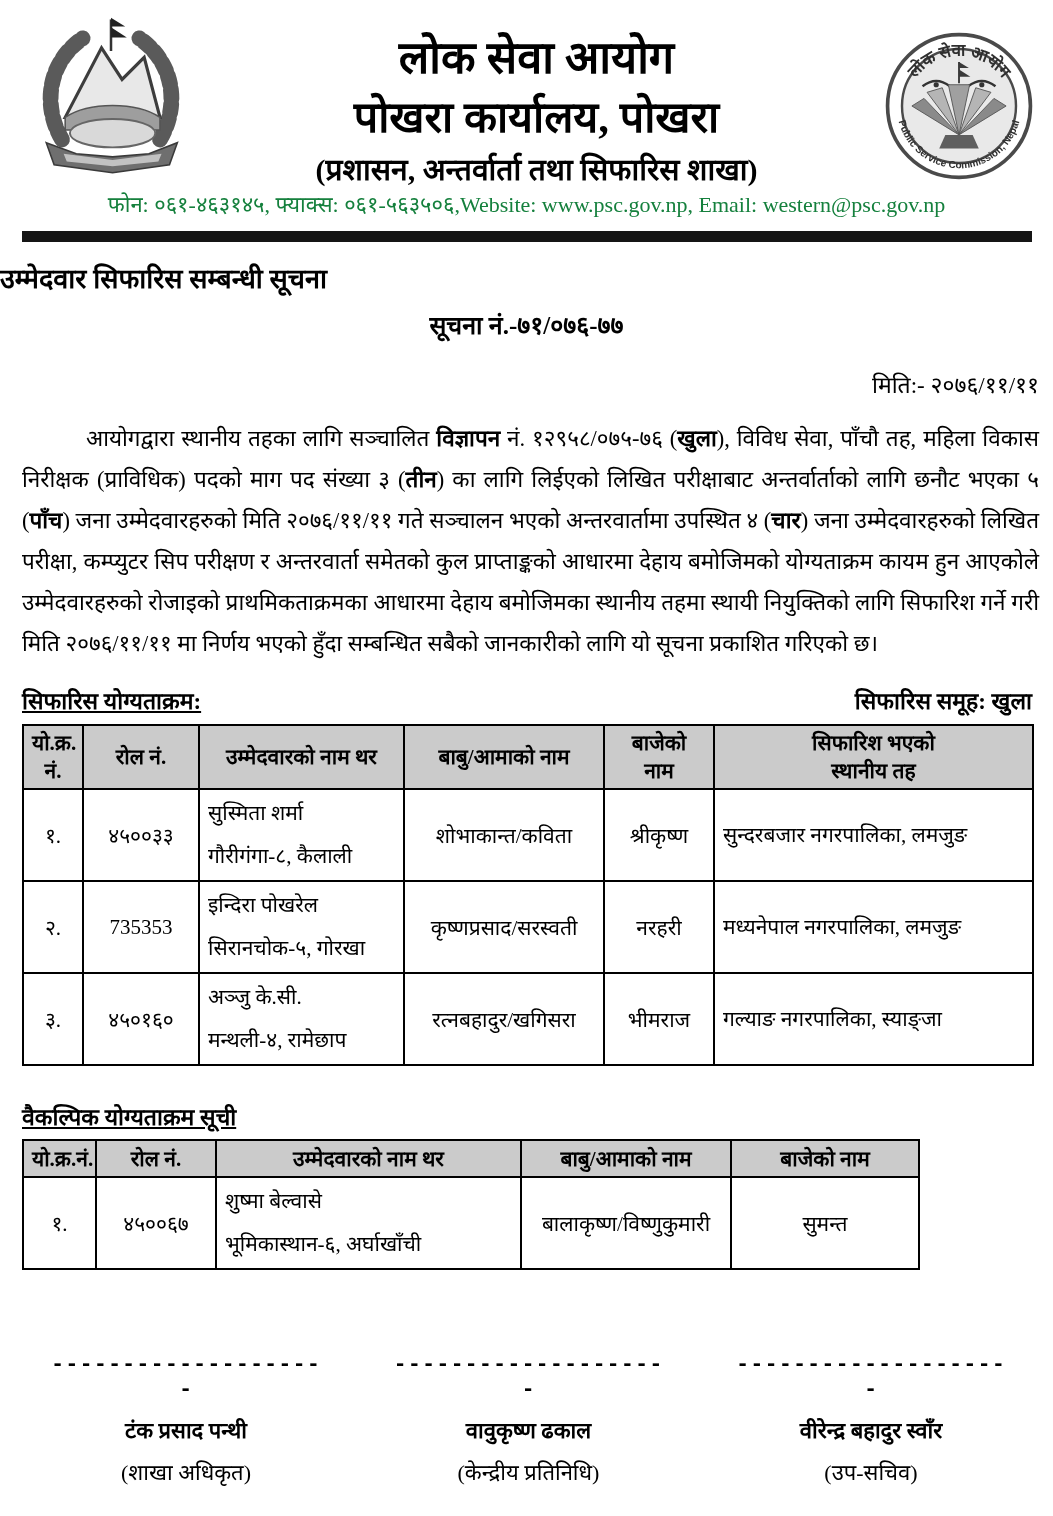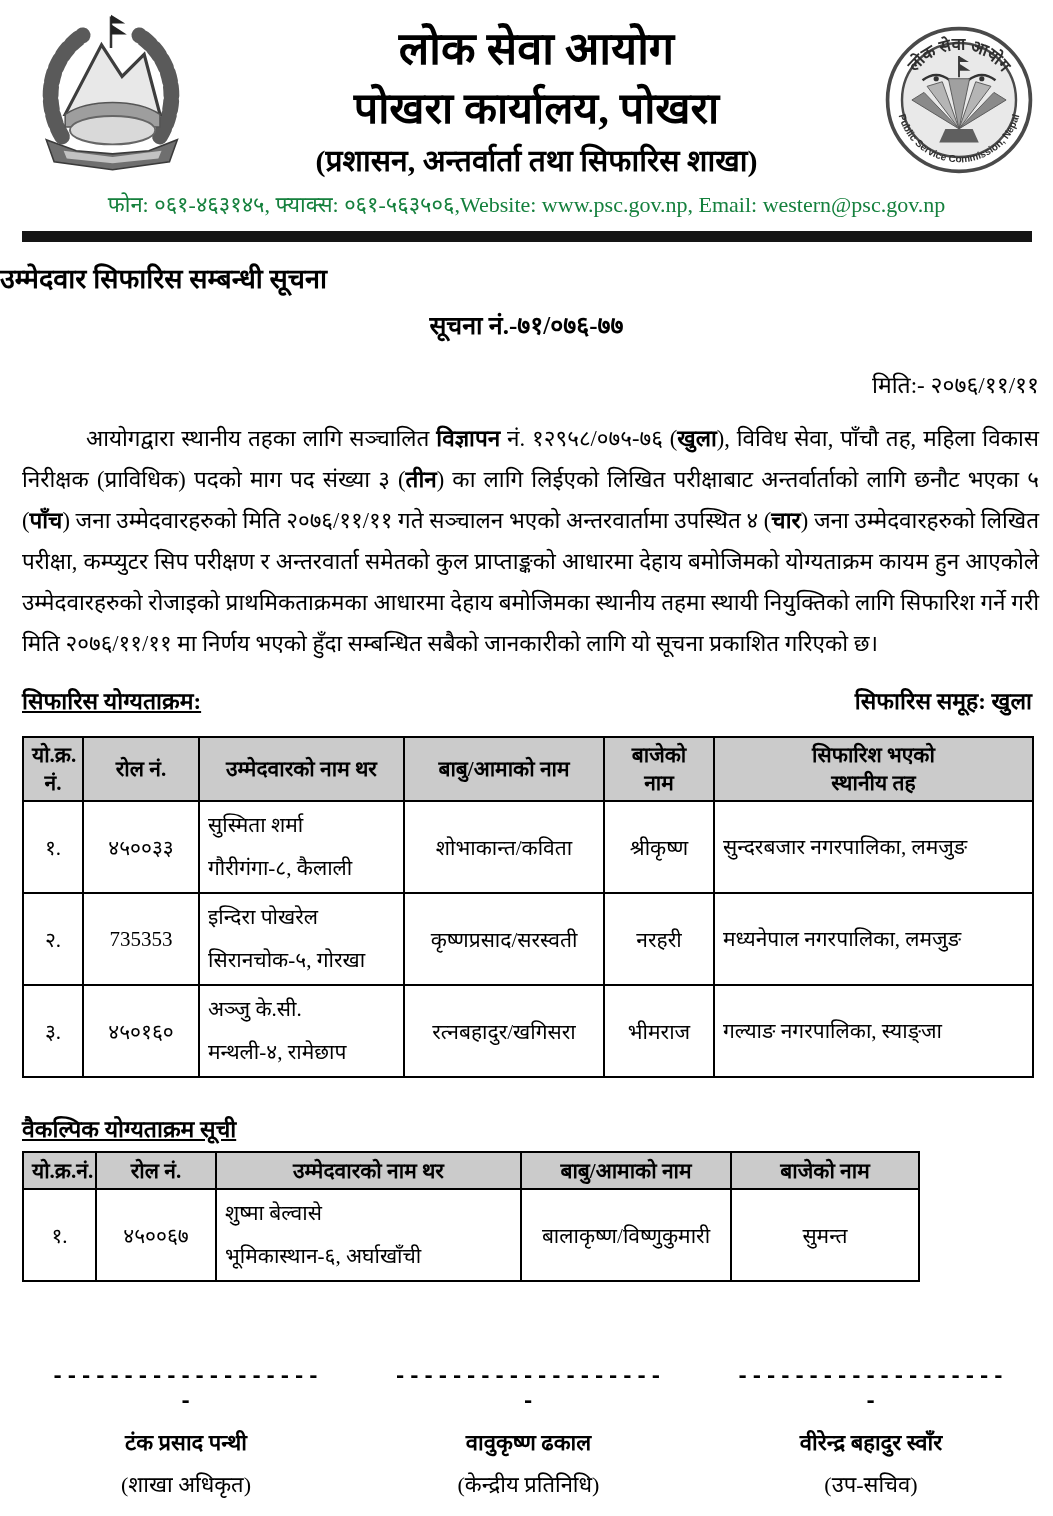--- a/index.html
+++ b/index.html
@@ -4,21 +4,21 @@
 <style>
   * { box-sizing: border-box; margin: 0; padding: 0; }
   html, body { background: #ffffff; }
   body { font-family: "Liberation Serif", "DejaVu Serif", serif; color: #000; }
   .page {
     width: 1053px; height: 1516px; background: #fff; margin: 0 auto;
     position: relative; overflow: hidden;
   }
 
   
-  .hdr { display: flex; align-items: center; padding: 8px 18px 0 32px; height: 186px; }
+  .hdr { display: flex; align-items: flex-end; padding: 8px 18px 0 32px; height: 186px; }
   .logo-left { width: 158px; height: 172px; flex: 0 0 auto; }
   .hdr-center { flex: 1 1 auto; text-align: center; }
   .org-name   { font-size: 45px; font-weight: bold; margin-top: 8px; line-height: 1.1; }
   .office-name{ font-size: 43px; font-weight: bold; margin-top: 10px; line-height: 1.1; }
   .branch     { font-size: 30px; font-weight: bold; margin-top: 12px; line-height: 1.1; }
   .logo-right { width: 152px; height: 160px; flex: 0 0 auto; margin-top: 6px; }
   .logo-left svg, .logo-right svg { width: 100%; height: 100%; }
 
   .contact { text-align: center; font-size: 22px; margin-top: 2px; color: #15803d; }
   .rule { height: 11px; background: #151515; margin: 13px 21px 0 22px; }
@@ -37,21 +37,21 @@
   
   .cap-row { display: flex; justify-content: space-between; align-items: center;
              margin: 20px 21px 0 22px; font-size: 23px; font-weight: bold; }
   .u { text-decoration: underline; }
 
   table { border-collapse: collapse; table-layout: fixed; margin-left: 22px; }
   th, td { border: 2px solid #000; font-size: 21px; vertical-align: middle; padding: 2px 8px; }
   th { background: #cbcbcb; font-weight: bold; text-align: center; white-space: pre-line; line-height: 1.35; }
   td.c { text-align: center; }
   td.l { text-align: left; white-space: pre-line; line-height: 2.05; }
-  .t1 { width: 1010px; margin-top: 20px; }
+  .t1 { width: 1010px; margin-top: 8px; }
   .t1 thead tr { height: 64px; }
   .t1 tbody tr { height: 77px; }
   .t2 { width: 896px; margin-top: 7px; }
   .t2 thead tr { height: 37px; }
   .t2 tbody tr { height: 79px; }
 
   .alt-label { margin: 34px 0 0 22px; font-size: 23px; font-weight: bold; text-decoration: underline; }
 
   
   .sigs { display: flex; justify-content: space-between; padding: 0 42px 0 46px; margin-top: 82px; }

